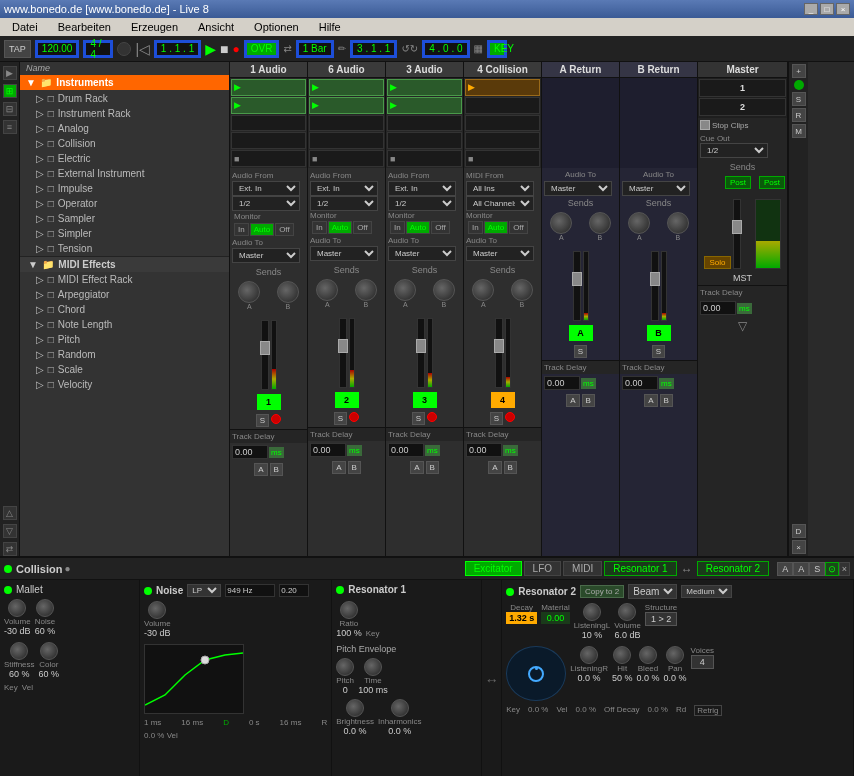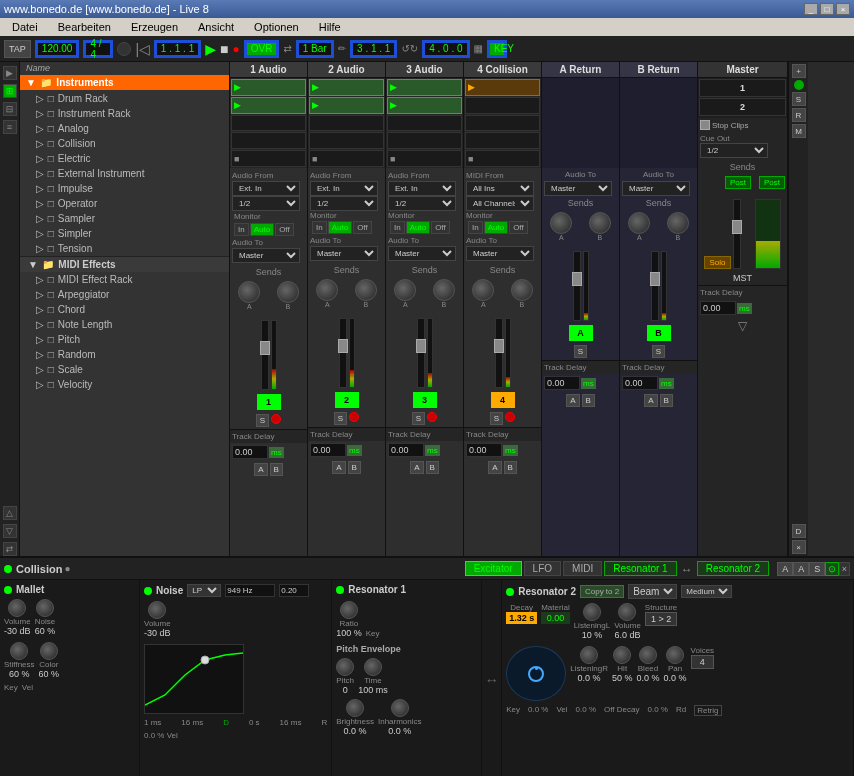--- a/index.html
+++ b/index.html
@@ -698,21 +698,21 @@
           <span class="delay-unit">ms</span>
         </div>
         <div class="ab-row">
           <button class="btn-small">A</button>
           <button class="btn-small">B</button>
         </div>
       </div>
 
       <div class="track-column" style="width:78px;">
         <div class="track-header">
-          <span>2 Audio</span>
+          <span>6 Audio</span>
         </div>
         <div class="track-clip-area">
           <div class="clip-slot filled">
               <span style="color:#0f0">▶</span>
             </div>
           <div class="clip-slot filled">
               <span style="color:#0f0">▶</span>
             </div>
           <div class="clip-slot"></div>
           <div class="clip-slot"></div>
@@ -1084,21 +1084,21 @@
     <button style="background:#444;border:1px solid #555;color:#ccc;font-size:9px;padding:1px 4px;cursor:pointer">S</button>
     <span style="font-size:9px;padding:1px 2px;background:#1a4a1a;color:#0f0;border:1px solid #0a0;cursor:pointer">⊙</span>
     <span style="font-size:9px;padding:1px 2px;background:#333;color:#aaa;border:1px solid #444;cursor:pointer">×</span>
   </div>
 
   <div class="collision-area">
 
     <div class="collision-section" style="min-width:140px">
       <div style="display:flex;align-items:center;gap:4px;margin-bottom:2px">
         <span class="green-led"></span>
-        <span style="font-size:10px;font-weight:bold;color:#ccc">Mallet</span>
+        <span style="font-size:10px;font-weight:normal;color:#ccc">Mallet</span>
       </div>
       <div style="display:flex;gap:4px;flex-wrap:wrap">
         <div style="text-align:center">
           <div class="knob-sm"></div>
           <div class="param-label">Volume</div>
           <div class="param-value">-30 dB</div>
         </div>
         <div style="text-align:center">
           <div class="knob-sm"></div>
           <div class="param-label">Noise</div>
@@ -1167,21 +1167,21 @@
         <span style="font-size:10px;font-weight:bold;color:#ccc">Resonator 1</span>
       </div>
       <div style="display:flex;gap:4px;margin-top:2px">
         <div style="text-align:center">
           <div class="knob-sm"></div>
           <div class="param-label">Ratio</div>
           <div class="param-value">100 %</div>
         </div>
         <div style="font-size:8px;color:#888;align-self:flex-end">Key</div>
       </div>
-      <div style="font-size:9px;color:#aaa;margin-top:4px;font-weight:bold">Pitch Envelope</div>
+      <div style="font-size:9px;color:#aaa;margin-top:4px;font-weight:normal">Pitch Envelope</div>
       <div style="display:flex;gap:4px;margin-top:2px">
         <div style="text-align:center">
           <div class="knob-sm"></div>
           <div class="param-label">Pitch</div>
           <div class="param-value">0</div>
         </div>
         <div style="text-align:center">
           <div class="knob-sm"></div>
           <div class="param-label">Time</div>
           <div class="param-value">100 ms</div>

